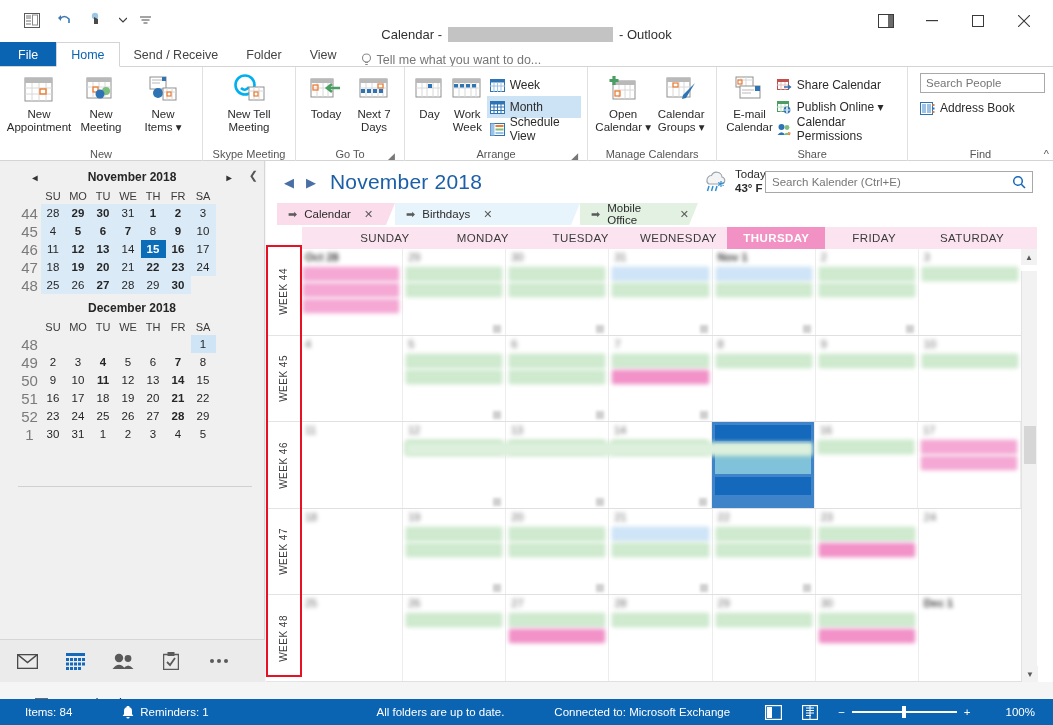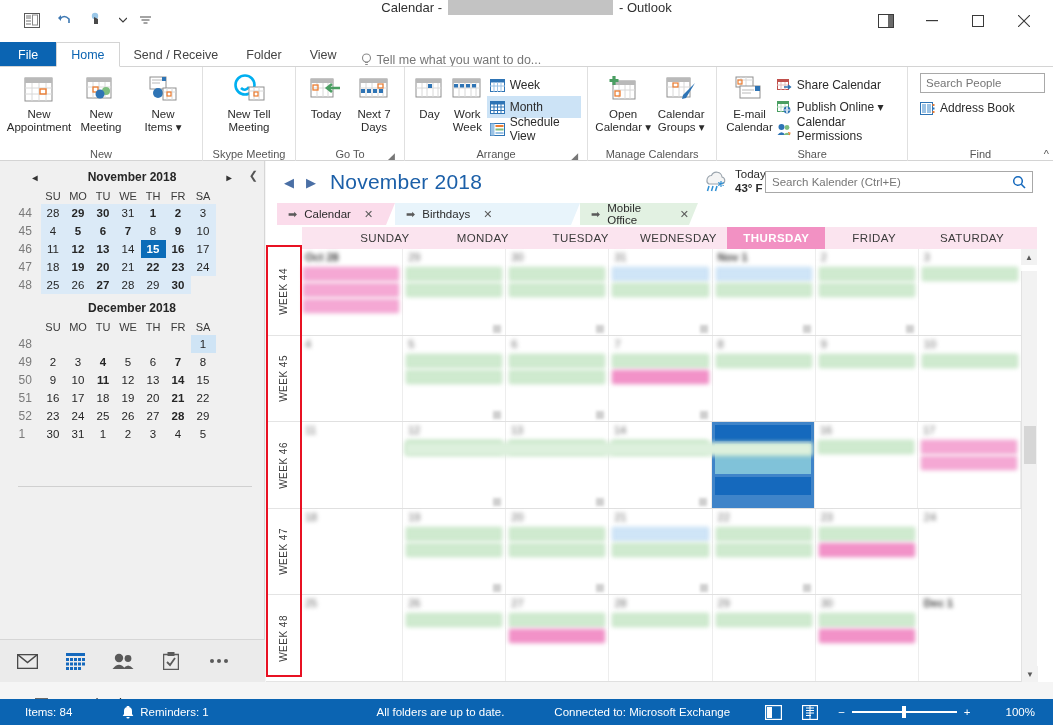--- a/index.html
+++ b/index.html
@@ -9,21 +9,21 @@
     background:#ffffff; font-size:12px; color:#262626;
   }
   .app { position:relative; width:1053px; height:725px; background:#f5f5f5; }
 
   
   .titlebar { position:absolute; left:0; top:0; width:1053px; height:42px; background:#ffffff; }
   .qat { position:absolute; left:22px; top:10px; display:flex; align-items:center; gap:12px; }
   .qat-ico { width:20px; height:20px; display:flex; align-items:center; justify-content:center; color:#444; }
   .title-txt {
     position:absolute; left:0; top:0; width:1053px; height:42px;
-    display:flex; align-items:flex-start; justify-content:center; gap:6px;
+    display:flex; align-items:flex-end; justify-content:center; gap:6px;
     font-size:13px; color:#303030;
   }
   .redact { display:inline-block; width:165px; height:15px; background:#c3c3c3; vertical-align:middle; }
   .wbtns { position:absolute; right:6px; top:0; height:42px; display:flex; align-items:center; }
   .wbtn { width:46px; height:42px; display:flex; align-items:center; justify-content:center; color:#333; font-size:13px; }
 
   
   .rtabs { position:absolute; left:0; top:42px; width:1053px; height:25px; background:#ffffff; display:flex; align-items:flex-end; }
   .rtab { height:25px; padding:0 14px; display:flex; align-items:center; font-size:12.5px; color:#444; }
   .rtab.file { background:#0b64b2; color:#fff; font-size:12.5px; padding:0 18px; height:25px; }
@@ -46,21 +46,21 @@
   .smallbtn.sel { background:#cce3f6; }
   .stack { display:flex; flex-direction:column; justify-content:center; height:72px; }
 
   
   .sidebar { position:absolute; left:0; top:161px; width:265px; height:521px; background:#f0f0f0; border-right:1px solid #d6d6d6; }
   .mini { width:227px; margin:6px auto 0 auto; background:#f0f0f0; }
   .mhead { height:20px; display:flex; align-items:center; justify-content:center; position:relative; background:#f0f0f0; font-size:12px; font-weight:bold; color:#262626; }
   .mhead .arr { position:absolute; font-size:10px; color:#333; }
   .mhead .arr.l { left:14px; } .mhead .arr.r { right:14px; }
   .mrow { display:flex; height:18px; align-items:center; }
-  .wk { width:22px; text-align:left; font-size:12px; color:#7a7a7a; }
+  .wk { width:22px; text-align:center; font-size:15px; color:#7a7a7a; }
   .dcell { width:25px; text-align:center; font-size:11.5px; color:#262626; line-height:18px; }
   .dcell.b { font-weight:bold; }
   .dcell.mo { background:#dbeaf7; }
   .dcell.sel { background:#0b6cb8; color:#fff; font-weight:bold; }
   .dcell.hl { background:#cfe4f5; }
   .dowrow { display:flex; height:17px; align-items:center; }
   .dow { width:25px; text-align:center; font-size:11px; color:#3a3a3a; }
   .collapse { position:absolute; right:6px; top:8px; font-size:11px; color:#555; }
   .divider { position:absolute; left:18px; right:12px; height:1px; background:#d0d0d0; }
   .calnode { display:flex; align-items:center; gap:7px; font-size:14px; color:#333; padding-left:20px; height:26px; }

